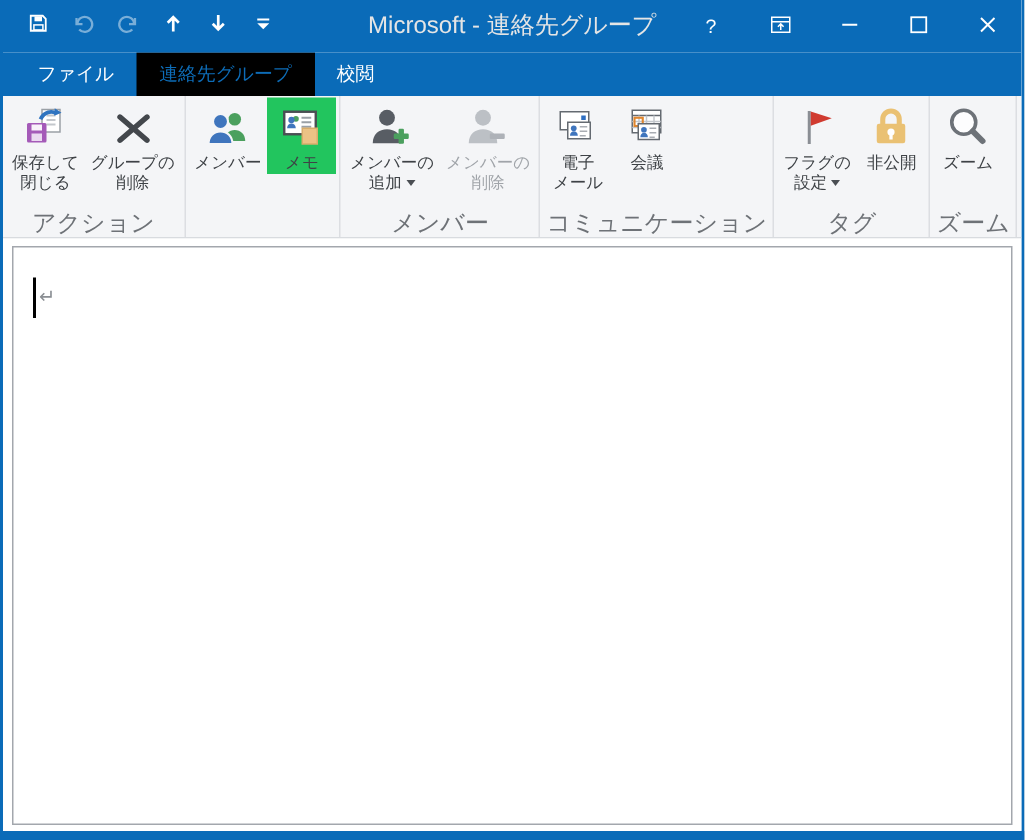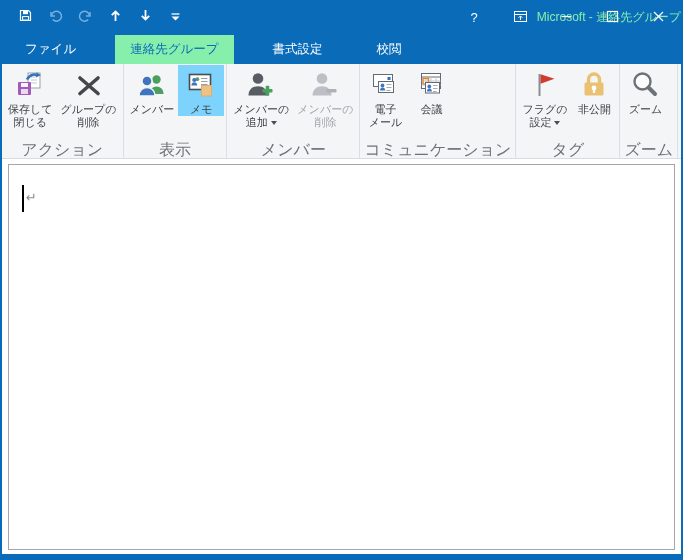--- a/index.html
+++ b/index.html
@@ -7,35 +7,35 @@
     position:relative;width:683px;height:560px;box-sizing:border-box;
     border-left:2px solid #0a6bb8;border-right:2px solid #0a6bb8;border-bottom:6px solid #0a6bb8;
     background:#fff;display:flex;flex-direction:column;overflow:hidden;
     font-family:"Liberation Sans","DejaVu Sans",sans-serif;color:#3e4246;
   }
   
   .titlebar{flex:0 0 35px;background:#0a6bb8;position:relative;display:flex;align-items:center;color:#fff;}
   .qat{display:flex;align-items:center;gap:4px;padding-left:10px;z-index:2;}
   .qat-btn{width:26px;height:26px;display:flex;align-items:center;justify-content:center;}
   .qat-btn.dim{opacity:.45;}
-  .win-title{position:absolute;left:0;right:0;text-align:right;font-size:12px;color:#86efac;z-index:1;}
+  .win-title{position:absolute;left:0;right:0;text-align:center;font-size:16px;color:#e5e5e5;z-index:1;}
   .controls{margin-left:auto;display:flex;height:100%;z-index:2;}
   .ctrl{width:46px;height:100%;display:flex;align-items:center;justify-content:center;font-size:13px;color:#fff;}
   
-  .tabrow{flex:0 0 29px;background:#0a6bb8;display:flex;align-items:stretch;padding-left:8px;gap:24px;}
+  .tabrow{flex:0 0 29px;background:#0a6bb8;display:flex;align-items:stretch;padding-left:8px;}
   .tab{display:flex;align-items:center;padding:0 15px;font-size:12.5px;color:#fff;cursor:default;}
-  .tab.active{background:#86efac;color:#0d6cb7;}
+  .tab.active{background:#000000;color:#0d6cb7;}
   
   .ribbon{flex:0 0 94px;background:#f4f5f7;border-bottom:1px solid #d8dbdf;display:flex;overflow:hidden;}
   .rgroup{display:flex;flex-direction:column;border-right:1px solid #dcdee2;}
   .rbuttons{flex:1;display:flex;align-items:flex-start;padding:1px 2px 0 2px;}
   .rbtn{display:flex;flex-direction:column;align-items:center;padding:2px 4px 0 4px;min-width:38px;}
   .rbtn .ricon{height:36px;display:flex;align-items:center;justify-content:center;}
   .rlbl{font-size:11px;line-height:13px;text-align:center;color:#3e4246;white-space:nowrap;}
-  .rbtn.selected{background:#7dd3fc;}
+  .rbtn.selected{background:#22c55e;}
   .rbtn.disabled .rlbl{color:#a0a4a9;}
   .rgroup-label{flex:0 0 16px;font-size:16px;line-height:15px;color:#6e7277;text-align:center;white-space:nowrap;padding:0 4px;}
   .dd{display:inline-block;width:0;height:0;border-left:3px solid transparent;border-right:3px solid transparent;border-top:4px solid #4a4e53;margin-left:3px;vertical-align:middle;}
   
   .content{flex:1;background:#fff;position:relative;}
   .notes{margin:5px 6px 0 6px;height:386px;box-sizing:border-box;border:1px solid #a3a7ad;background:#fff;padding:20px 0 0 13px;}
   .caret{display:inline-block;width:2px;height:27px;background:#000;vertical-align:top;}
   .pilcrow{color:#8a8e93;font-size:13px;vertical-align:top;position:relative;top:5px;left:2px;}
 </style>
 </head>
@@ -127,21 +127,20 @@
               <path d="M4 4l9 9M13 4l-9 9" stroke="#fff" stroke-width="1.3"></path>
             </svg>
         </span>
       </div>
     </div>
   </div>
 
   <div class="tabrow">
     <div class="tab">ファイル</div>
     <div class="tab active">連絡先グループ</div>
-    <div class="tab">書式設定</div>
     <div class="tab">校閲</div>
   </div>
 
   <div class="ribbon">
 
     <div class="rgroup">
       <div class="rbuttons">
         <div class="rbtn">
           <span class="ricon">
             <svg width="32" height="32" viewBox="0 0 32 32">
@@ -192,21 +191,20 @@
                 <circle cx="9.3" cy="11" r="2.1" fill="#3f75bd"></circle>
                 <path d="M6.4 16.5c0-2 1.3-3.2 2.9-3.2s2.9 1.2 2.9 3.2z" fill="#3f75bd"></path>
                 <path d="M16 9.5h6.5M16 12.5h6.5M16 15.5h6.5" stroke="#9aa0a6" stroke-width="1.2"></path>
                 <rect x="16.5" y="16.5" width="10" height="10.5" fill="#ecc285" stroke="#d9ad6b"></rect>
               </svg>
           </span>
           <div class="rlbl">メモ</div>
           <div class="rlbl"></div>
         </div>
       </div>
-      <div class="rgroup-label">表示</div>
     </div>
 
     <div class="rgroup">
       <div class="rbuttons">
         <div class="rbtn">
           <span class="ricon">
             <svg width="32" height="32" viewBox="0 0 32 32">
                 <circle cx="13" cy="9.5" r="5.3" fill="#585d64"></circle>
                 <path d="M3.5 26.5c0-6 4.2-9.3 9.5-9.3s9.5 3.3 9.5 9.3z" fill="#585d64"></path>
                 <rect x="17.5" y="20" width="10" height="3.6" rx=".8" fill="#4ba05e"></rect>

